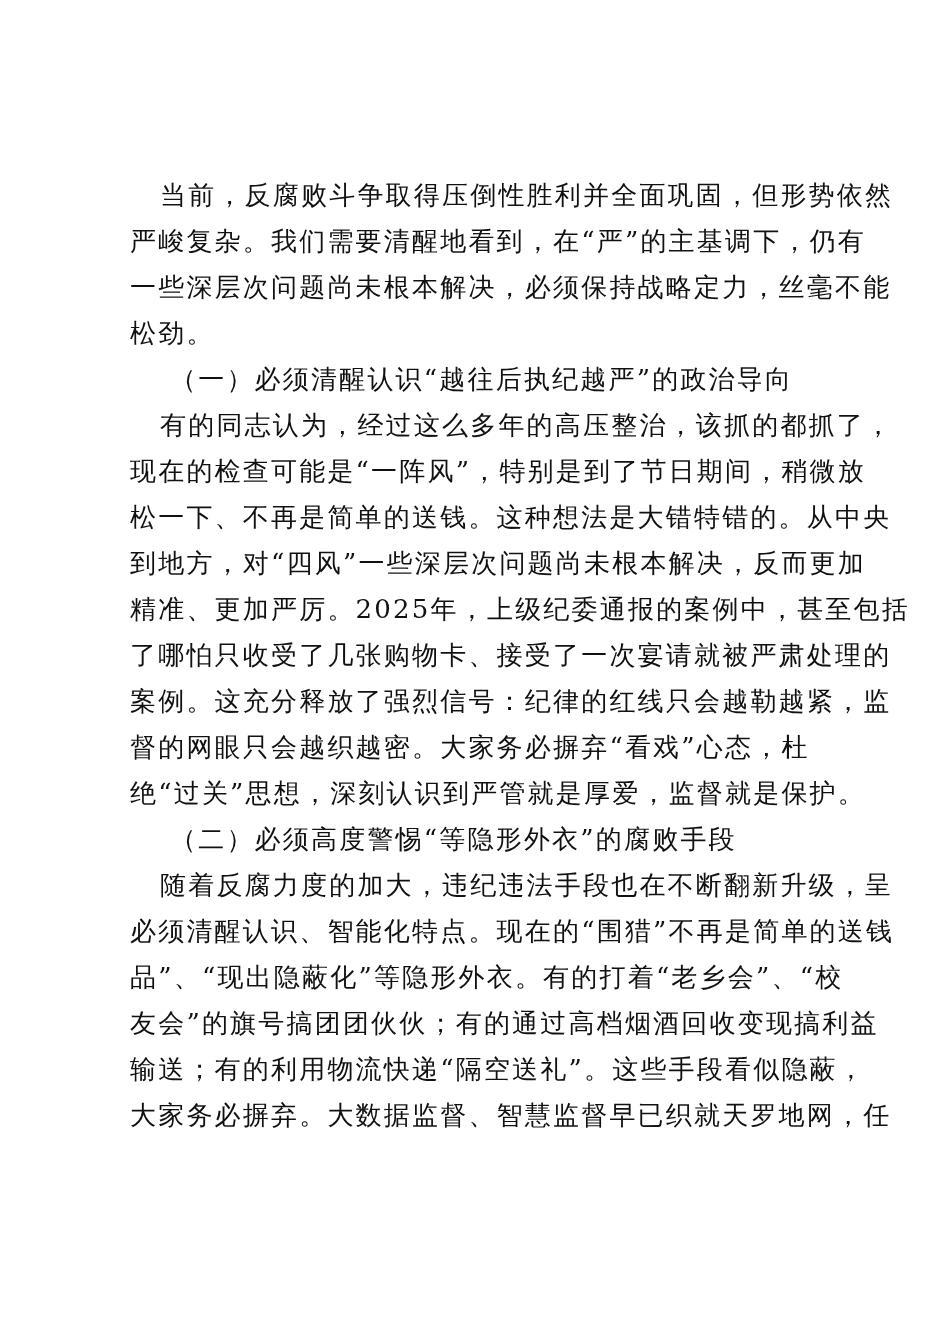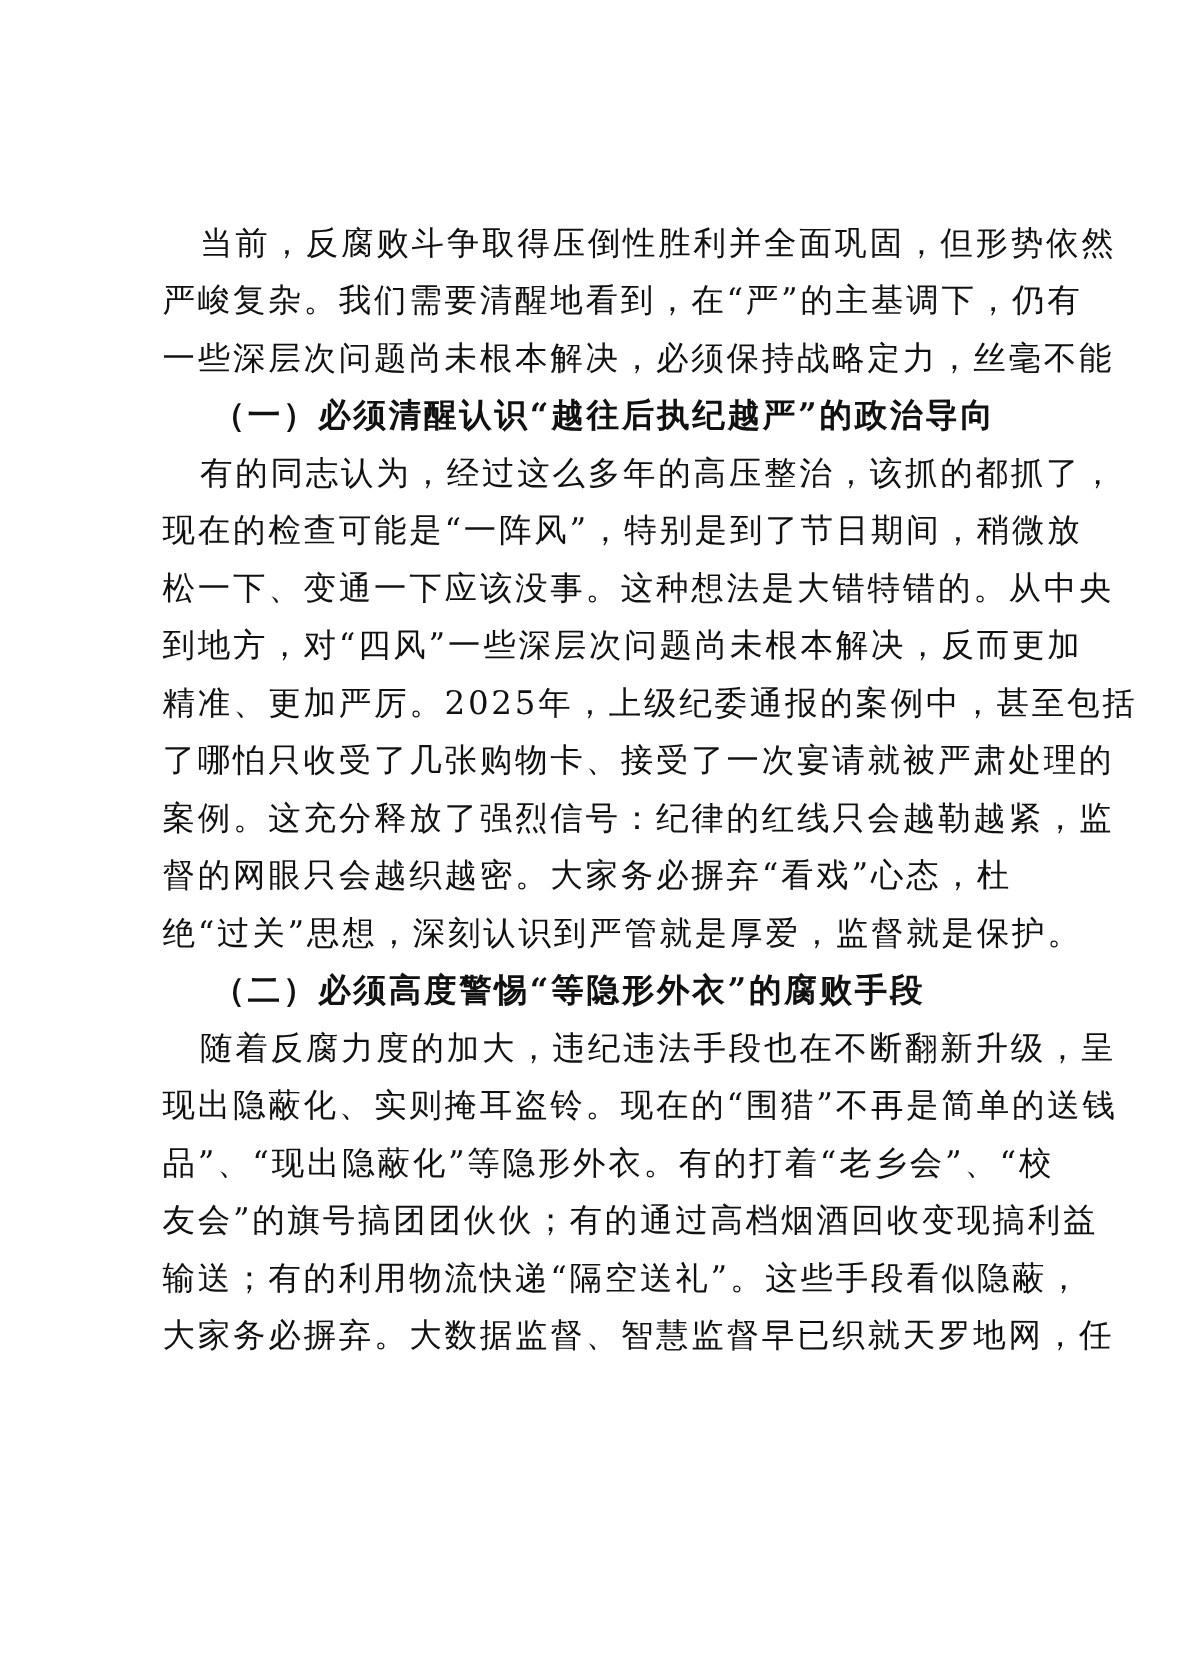--- a/index.html
+++ b/index.html
@@ -34,58 +34,58 @@
       height: 46px;
       line-height: 40px;
       white-space: nowrap;
       letter-spacing: 2.2px;
     }
     .line.indent {
       padding-left: 30px;
     }
     .line.heading {
       padding-left: 40px;
-      font-weight: bold;
     }
   </style>
 </head>
 <body>
 
 <div class="page">
   <div class="content">
 
     <div>
       <div class="line indent">当前，反腐败斗争取得压倒性胜利并全面巩固，但形势依然</div>
       <div class="line">严峻复杂。我们需要清醒地看到，在“严”的主基调下，仍有</div>
       <div class="line">一些深层次问题尚未根本解决，必须保持战略定力，丝毫不能</div>
+      <div class="line">松劲。</div>
     </div>
 
     <div>
       <div class="line heading">（一）必须清醒认识“越往后执纪越严”的政治导向</div>
     </div>
 
     <div>
       <div class="line indent">有的同志认为，经过这么多年的高压整治，该抓的都抓了，</div>
       <div class="line">现在的检查可能是“一阵风”，特别是到了节日期间，稍微放</div>
-      <div class="line">松一下、变通一下应该没事。这种想法是大错特错的。从中央</div>
+      <div class="line">松一下、不再是简单的送钱。这种想法是大错特错的。从中央</div>
       <div class="line">到地方，对“四风”一些深层次问题尚未根本解决，反而更加</div>
       <div class="line">精准、更加严厉。2025年，上级纪委通报的案例中，甚至包括</div>
       <div class="line">了哪怕只收受了几张购物卡、接受了一次宴请就被严肃处理的</div>
       <div class="line">案例。这充分释放了强烈信号：纪律的红线只会越勒越紧，监</div>
       <div class="line">督的网眼只会越织越密。大家务必摒弃“看戏”心态，杜</div>
       <div class="line">绝“过关”思想，深刻认识到严管就是厚爱，监督就是保护。</div>
     </div>
 
     <div>
       <div class="line heading">（二）必须高度警惕“等隐形外衣”的腐败手段</div>
     </div>
 
     <div>
       <div class="line indent">随着反腐力度的加大，违纪违法手段也在不断翻新升级，呈</div>
-      <div class="line">现出隐蔽化、实则掩耳盗铃。现在的“围猎”不再是简单的送钱</div>
+      <div class="line">必须清醒认识、智能化特点。现在的“围猎”不再是简单的送钱</div>
       <div class="line">品”、“现出隐蔽化”等隐形外衣。有的打着“老乡会”、“校</div>
       <div class="line">友会”的旗号搞团团伙伙；有的通过高档烟酒回收变现搞利益</div>
       <div class="line">输送；有的利用物流快递“隔空送礼”。这些手段看似隐蔽，</div>
       <div class="line">大家务必摒弃。大数据监督、智慧监督早已织就天罗地网，任</div>
     </div>
 
   </div>
 </div>
 
 </body></html>

